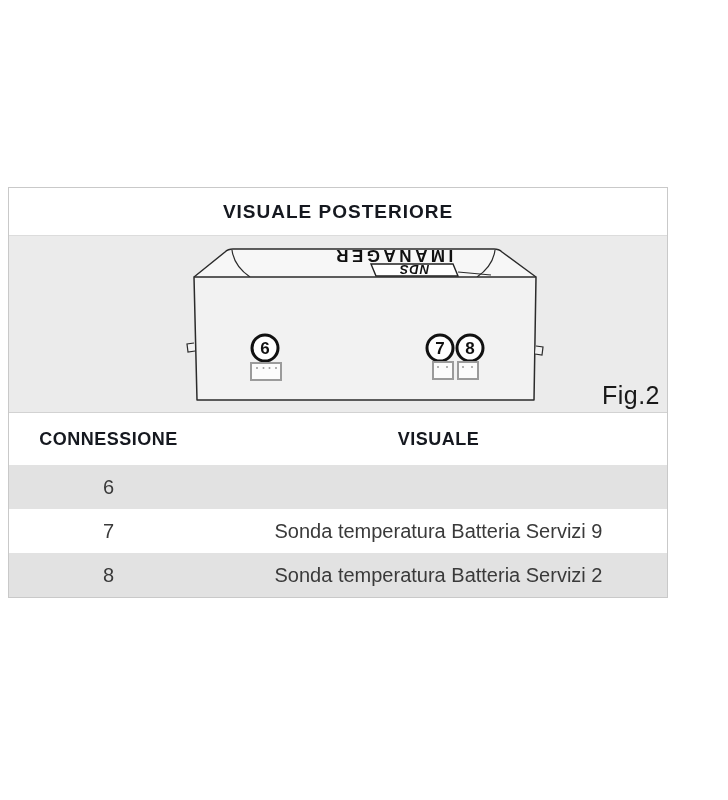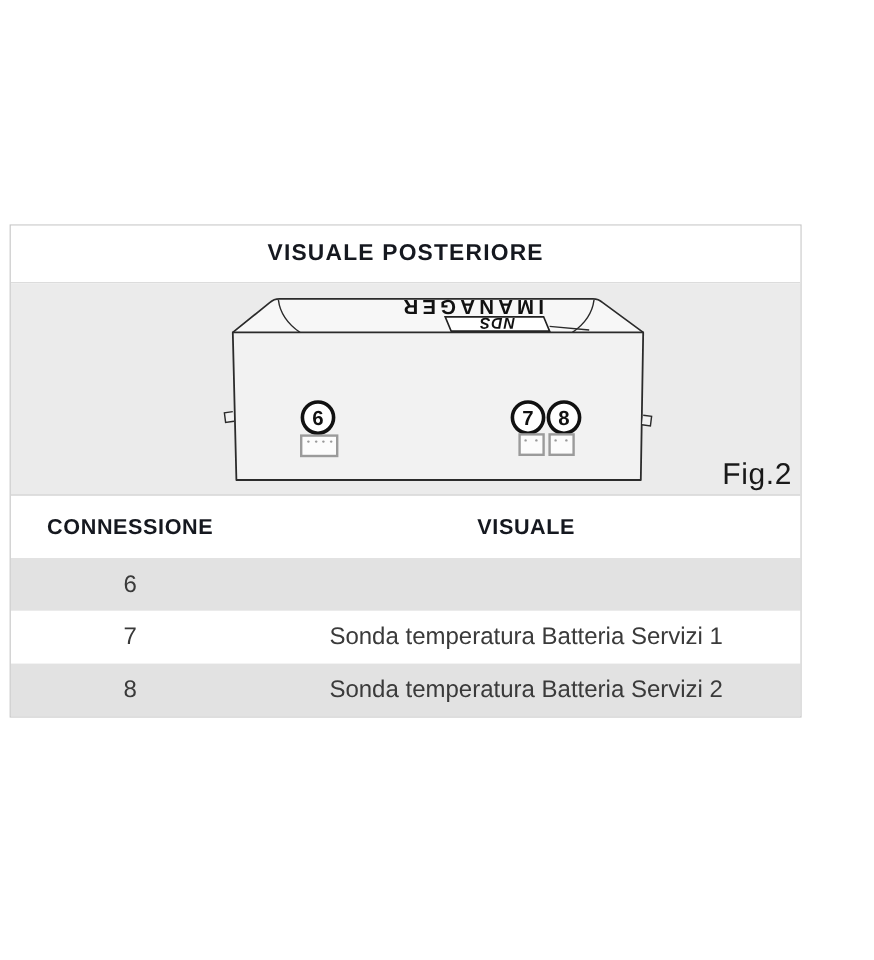--- a/index.html
+++ b/index.html
@@ -135,21 +135,21 @@
     </div>
 
     <div class="t-row t-body-row row-gray">
       <div class="cell-conn">6</div>
       <div class="divider"></div>
     </div>
 
     <div class="t-row t-body-row row-white">
       <div class="cell-conn">7</div>
       <div class="divider"></div>
-      <div class="cell-func">Sonda temperatura Batteria Servizi 1</div>
+      <div class="cell-func">Sonda temperatura Batteria Servizi 9</div>
     </div>
 
     <div class="t-row t-body-row row-gray last">
       <div class="cell-conn">8</div>
       <div class="divider"></div>
       <div class="cell-func">Sonda temperatura Batteria Servizi 2</div>
     </div>
 
   </div>
 </div>

